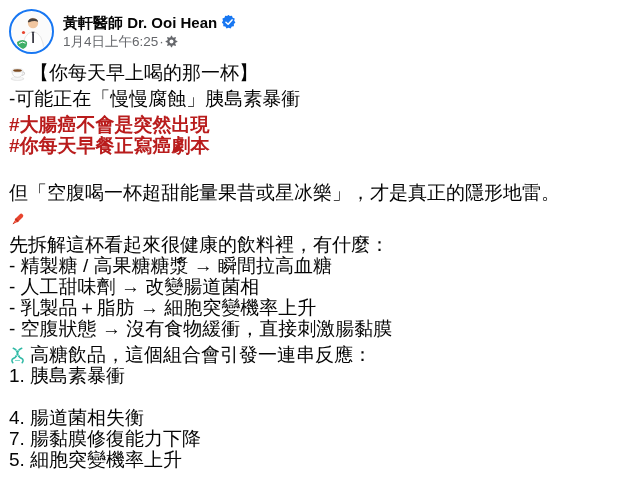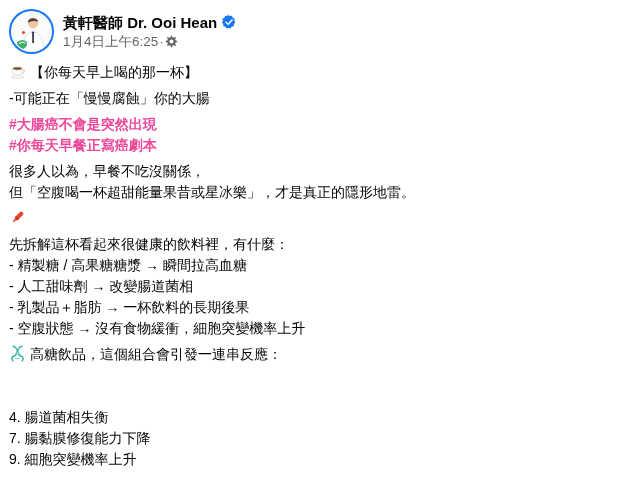--- a/index.html
+++ b/index.html
@@ -43,27 +43,27 @@
     line-height: 18px;
     margin-top: 1px;
     cursor: pointer;
   }
   .timestamp-row .sep { color: #65676b; padding: 0 1px; }
   .gear { display: inline-flex; width: 13px; height: 13px; }
 
   
   .post-body {
     padding: 3px 12px 0 9px;
-    font-size: 14px;
+    font-size: 19px;
     line-height: 21px;
   }
   .post-body p { margin: 5px 0 0 0; }
   .post-body p:first-child { margin-top: 3px; }
   .hashtag {
-    color: #ec4899;
+    color: #b91c1c;
     font-weight: 700;
     cursor: pointer;
   }
   .emoji {
     display: inline-block;
     width: 17px; height: 17px;
     vertical-align: -3px;
     margin-right: 4px;
   }
 </style>
@@ -121,38 +121,38 @@
 
   <div class="post-body" id="post-body">
       <p><svg class="emoji" viewBox="0 0 20 20" xmlns="http://www.w3.org/2000/svg">
     <ellipse cx="10" cy="16.2" rx="8" ry="2.4" fill="#e3e3e3"></ellipse>
     <ellipse cx="10" cy="15.8" rx="6.2" ry="1.7" fill="#f6f6f6"></ellipse>
     <path d="M3.5 6.5 Q3.5 14.5 10 14.5 Q16.5 14.5 16.5 6.5 Z" fill="#fbfbfb" stroke="#c9c9c9" stroke-width="0.7"></path>
     <path d="M16.2 8 Q19 8.3 18.2 10.5 Q17.6 12.2 15.4 12.3" fill="none" stroke="#c9c9c9" stroke-width="1.1"></path>
     <ellipse cx="10" cy="6.5" rx="6.5" ry="2.1" fill="#fff" stroke="#cfcfcf" stroke-width="0.6"></ellipse>
     <ellipse cx="10" cy="6.5" rx="5.2" ry="1.5" fill="#7a4a21"></ellipse>
   </svg><span>【你每天早上喝的那一杯】</span></p>
-      <p><span>-可能正在「慢慢腐蝕」你的大腸</span></p>
+      <p><span>-可能正在「慢慢腐蝕」胰島素暴衝</span></p>
       <p><span class="hashtag">#大腸癌不會是突然出現</span><br><span class="hashtag">#你每天早餐正寫癌劇本</span><br></p>
-      <p><span>很多人以為，早餐不吃沒關係，</span><br><span>但「空腹喝一杯超甜能量果昔或星冰樂」，才是真正的隱形地雷。</span></p>
+      <p><br><span>但「空腹喝一杯超甜能量果昔或星冰樂」，才是真正的隱形地雷。</span></p>
       <p><svg class="emoji" viewBox="0 0 20 20" xmlns="http://www.w3.org/2000/svg">
     <g transform="rotate(45 10 10)">
       <rect x="7.6" y="1.5" width="4.8" height="12" rx="2.2" fill="#e8442e"></rect>
       <rect x="7.6" y="10.2" width="4.8" height="1.6" fill="#c22f1d"></rect>
       <path d="M8.4 13.5 L10 18 L11.6 13.5 Z" fill="#e8442e"></path>
       <path d="M9.4 16.2 L10 18 L10.6 16.2 Z" fill="#a32415"></path>
     </g>
   </svg></p>
-      <p><span>先拆解這杯看起來很健康的飲料裡，有什麼：</span><br><span>- 精製糖 / 高果糖糖漿 → 瞬間拉高血糖</span><br><span>- 人工甜味劑 → 改變腸道菌相</span><br><span>- 乳製品＋脂肪 → 一杯飲料的長期後果</span><br><span>- 空腹狀態 → 沒有食物緩衝，細胞突變機率上升</span></p>
+      <p><span>先拆解這杯看起來很健康的飲料裡，有什麼：</span><br><span>- 精製糖 / 高果糖糖漿 → 瞬間拉高血糖</span><br><span>- 人工甜味劑 → 改變腸道菌相</span><br><span>- 乳製品＋脂肪 → 細胞突變機率上升</span><br><span>- 空腹狀態 → 沒有食物緩衝，直接刺激腸黏膜</span></p>
       <p><svg class="emoji" viewBox="0 0 20 20" xmlns="http://www.w3.org/2000/svg">
     <g stroke="#2fb9a5" stroke-width="1.8" fill="none" stroke-linecap="round">
       <path d="M5 1.5 C14 5.5 6 9.5 15 13.5 C17 14.4 17 16.5 15.5 18.5"></path>
       <path d="M15 1.5 C6 5.5 14 9.5 5 13.5 C3 14.4 3 16.5 4.5 18.5"></path>
     </g>
     <g stroke="#7fd9cc" stroke-width="1.2" stroke-linecap="round">
       <path d="M7.5 4.2 L12.5 4.2"></path>
       <path d="M7.5 10 L12.5 10"></path>
       <path d="M7.5 15.8 L12.5 15.8"></path>
     </g>
-  </svg><span>高糖飲品，這個組合會引發一連串反應：</span><br><br><br><span>4. 腸道菌相失衡</span><br><span>7. 腸黏膜修復能力下降</span><br><span>9. 細胞突變機率上升</span></p>
+  </svg><span>高糖飲品，這個組合會引發一連串反應：</span><br><span>1. 胰島素暴衝</span><br><br><span>4. 腸道菌相失衡</span><br><span>7. 腸黏膜修復能力下降</span><br><span>5. 細胞突變機率上升</span></p>
     </div>
 
 </div>
 
 </body></html>

